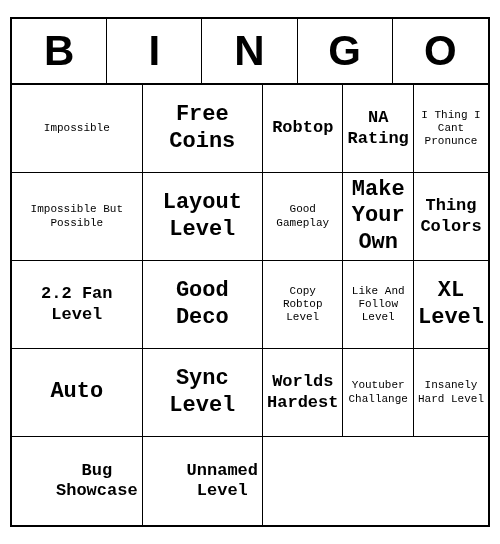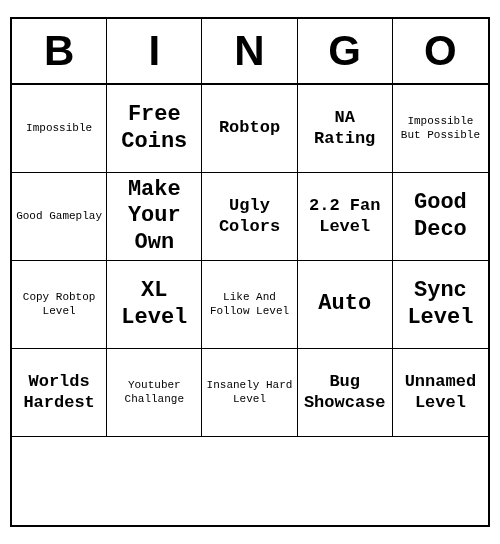--- a/index.html
+++ b/index.html
@@ -78,29 +78,31 @@
       <div class="bingo-header-cell">I</div>
       <div class="bingo-header-cell">N</div>
       <div class="bingo-header-cell">G</div>
       <div class="bingo-header-cell">O</div>
     </div>
   <div class="bingo-grid">
   <div class="bingo-cell small-text">Impossible</div>
       <div class="bingo-cell large-text">Free Coins</div>
       <div class="bingo-cell medium-text">Robtop</div>
       <div class="bingo-cell medium-text">NA Rating</div>
+      <div class="bingo-cell small-text">I Thing I Cant Pronunce</div>
       <div class="bingo-cell small-text">Impossible But Possible</div>
+      <div class="bingo-cell large-text">Layout Level</div>
       <div class="bingo-cell small-text">Good Gameplay</div>
       <div class="bingo-cell large-text">Make Your Own</div>
-      <div class="bingo-cell medium-text">Ugly Colors</div>
+      <div class="bingo-cell medium-text">Thing Colors</div>
       <div class="bingo-cell medium-text">2.2 Fan Level</div>
       <div class="bingo-cell large-text">Good Deco</div>
       <div class="bingo-cell small-text">Copy Robtop Level</div>
+      <div class="bingo-cell small-text">Like And Follow Level</div>
       <div class="bingo-cell large-text">XL Level</div>
-      <div class="bingo-cell small-text">Like And Follow Level</div>
       <div class="bingo-cell large-text">Auto</div>
       <div class="bingo-cell large-text">Sync Level</div>
       <div class="bingo-cell medium-text">Worlds Hardest</div>
       <div class="bingo-cell small-text">Youtuber Challange</div>
       <div class="bingo-cell small-text">Insanely Hard Level</div>
       <div class="bingo-cell medium-text">Bug Showcase</div>
       <div class="bingo-cell medium-text">Unnamed Level</div>
     </div>
 </div>
 

